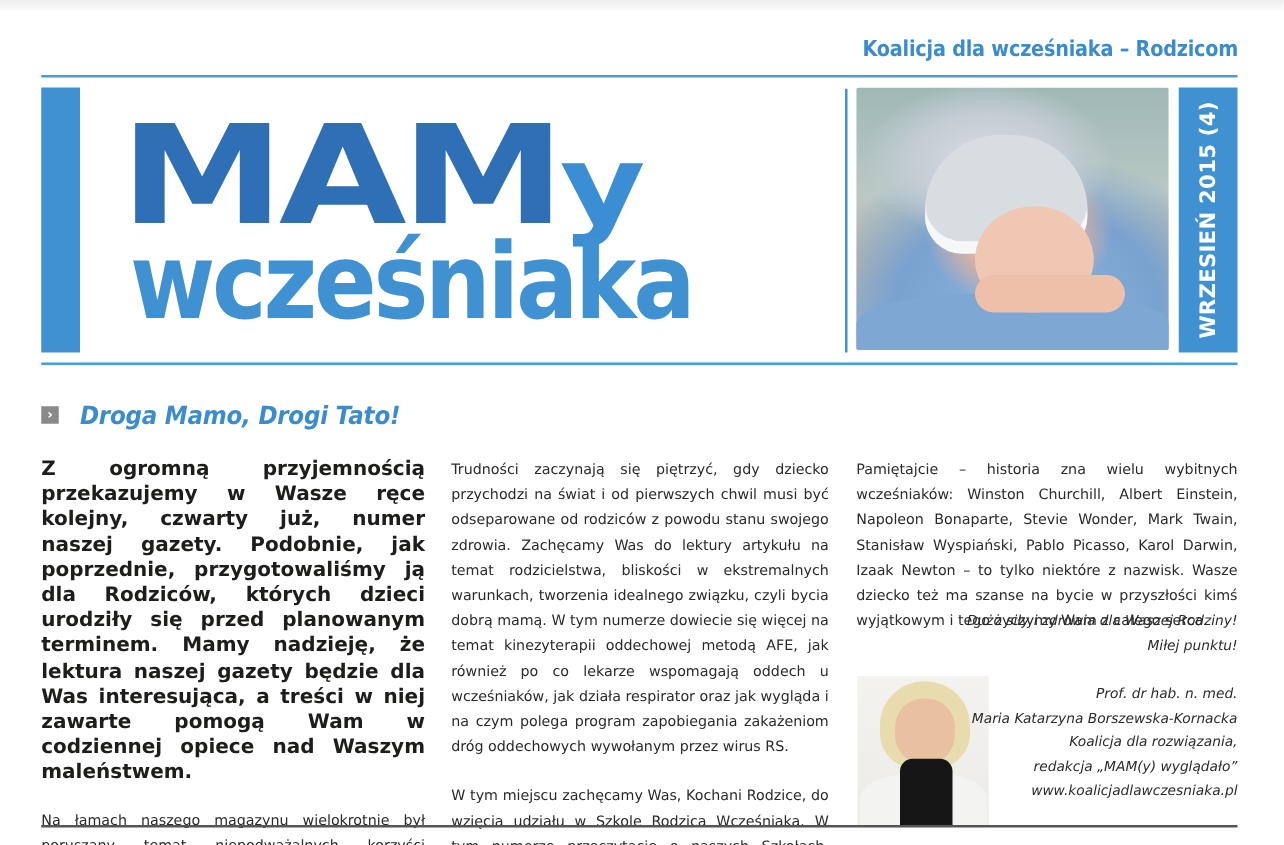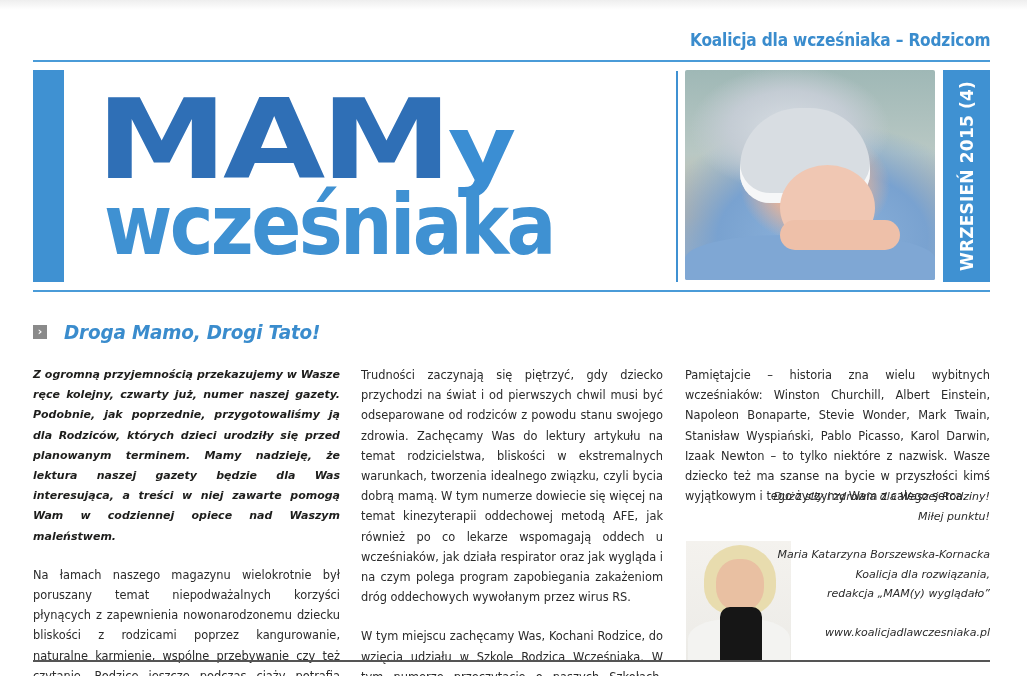--- a/index.html
+++ b/index.html
@@ -24,21 +24,21 @@
     .photo .arm { position:absolute; left:95px; top:150px; width:120px; height:30px; border-radius:18px; background:#eec0a9; }
     .photo .blanket { position:absolute; left:0; top:165px; width:250px; height:60px; background:#7fa7d4; border-radius:40% 40% 0 0; }
     .datebar { position:absolute; left:943px; top:70px; width:47px; height:212px; background:#3f91d2; }
     .datebar span { position:absolute; left:50%; top:50%; transform:translate(-50%,-50%) rotate(-90deg); color:#ffffff; font-weight:bold; font-size:17px; white-space:nowrap; letter-spacing:0.2px; }
     .heading { position:absolute; left:33px; top:320px; display:flex; align-items:center; }
     .heading .chev { width:14px; height:14px; background:#8a8a8a; color:#fff; font-size:11px; line-height:14px; text-align:center; font-weight:bold; margin-right:17px; }
     .heading .title { color:#3a8ccd; font-style:italic; font-weight:bold; font-size:20px; letter-spacing:-0.2px; transform:scaleX(0.92); transform-origin:left center; white-space:nowrap; }
     .col { position:absolute; font-size:11.4px; line-height:20.2px; text-align:justify; hyphens:manual; color:#2a2a2a; }
     .col p { margin:0; }
     .col1 { left:33px; top:365px; width:307px; }
-    .col1 .lead { font-weight:bold; color:#1d1d1b; font-size:11px;font-style:italic; }
+    .col1 .lead { font-weight:bold; color:#1d1d1b; font-size:16px; }
     .col1 .p2 { margin-top:18px; }
     .col2 { left:361px; top:365px; width:302px; }
     .col2 .p2 { margin-top:19px; }
     .col3 { left:685px; top:365px; width:305px; }
     .sign { position:absolute; right:37px; font-style:italic; font-size:11px; line-height:19.5px; text-align:right; color:#2a2a2a; }
     .sign1 { top:487px; }
     .sign2 { top:545px; }
     .sign3 { top:623px; }
     .portrait { position:absolute; left:686px; top:541px; width:105px; height:119px; overflow:hidden;
       background: linear-gradient(180deg,#f4f2ee 0%, #ecebe7 100%); }
@@ -100,20 +100,21 @@
 </div>
 
 <div class="portrait">
   <div class="hair"></div>
   <div class="face"></div>
   <div class="coat"></div>
   <div class="sweater"></div>
 </div>
 
 <div class="sign sign2">
+  <div>Prof. dr hab. n. med.</div>
   <div>Maria Katarzyna Borszewska-Kornacka</div>
   <div>Koalicja dla rozwiązania,</div>
   <div>redakcja „MAM(y) wyglądało”</div>
 </div>
 
 <div class="sign sign3">www.koalicjadlawczesniaka.pl</div>
 
 <div class="rule-bottom"></div>
 
 </body></html>

